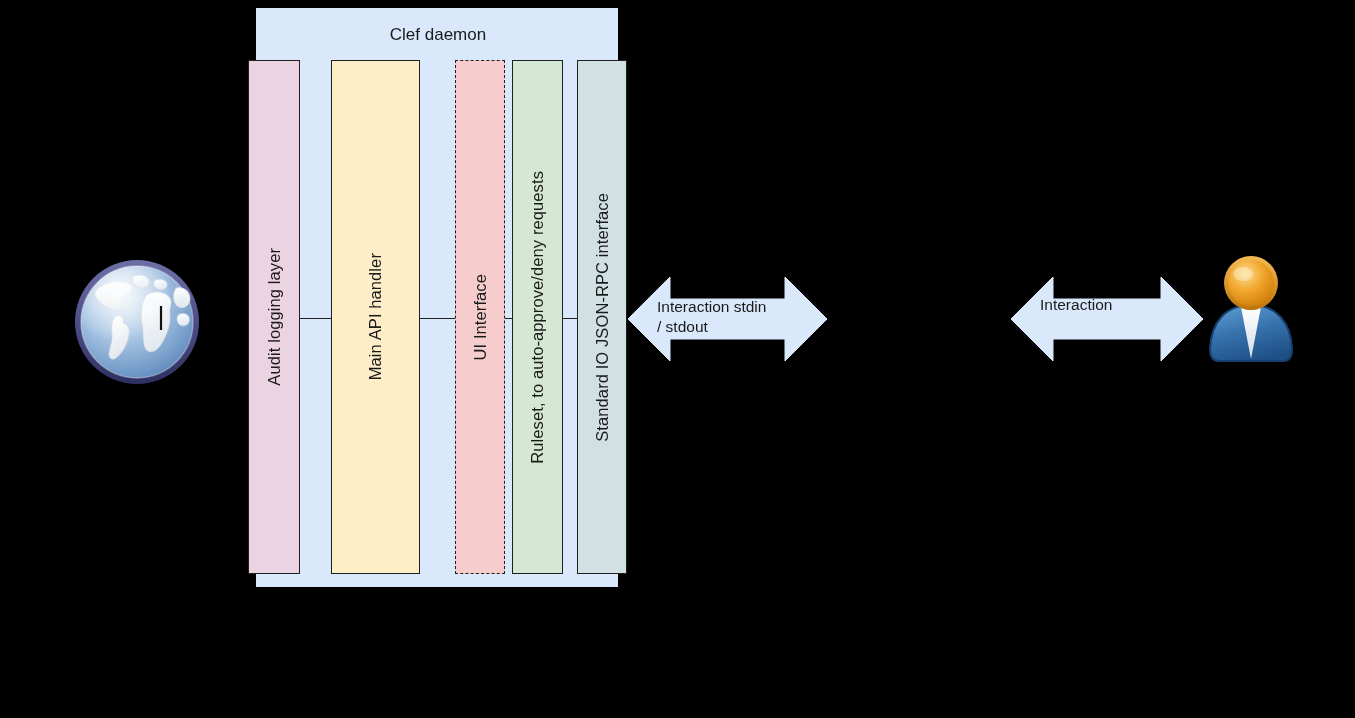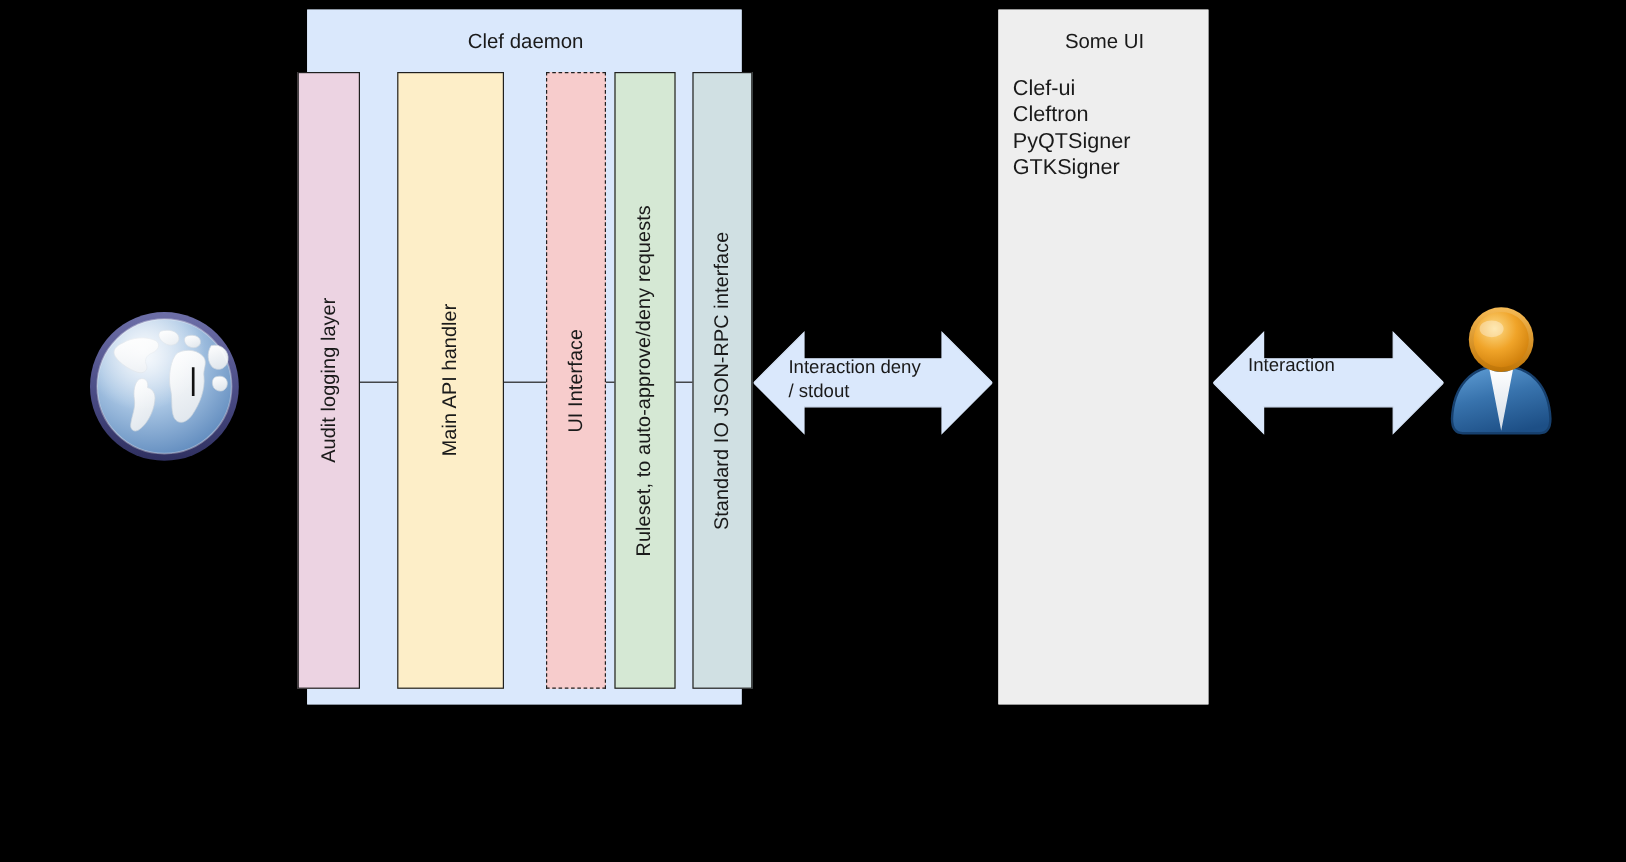--- a/index.html
+++ b/index.html
@@ -206,32 +206,23 @@
   </div>
   <div class="col" id="col-stdio">
     <span class="vtext">Standard IO JSON-RPC interface</span>
   </div>
 
   <div class="dbl-arrow" id="arrow-stdio-wrap">
     <svg viewBox="0 0 199 88" width="199" height="88" aria-hidden="true">
       <polygon points="0,44 42,2 42,24 157,24 157,2 199,44 157,86 157,64 42,64 42,86" fill="#dae8fc" stroke="#dae8fc" stroke-width="1"></polygon>
     </svg>
   </div>
-  <div class="arrow-label" id="arrow-stdio-label">Interaction deny
+  <div class="arrow-label" id="arrow-stdio-label">Interaction stdin
 / stdout</div>
 
-  <div class="abs" id="some-ui-panel">
-    <div id="some-ui-title">Some UI</div>
-    <ul id="some-ui-list">
-      <li>Clef-ui</li>
-      <li>Cleftron</li>
-      <li>PyQTSigner</li>
-      <li>GTKSigner</li>
-    </ul>
-  </div>
 
   <div class="dbl-arrow" id="arrow-user-wrap">
     <svg viewBox="0 0 192 88" width="192" height="88" aria-hidden="true">
       <polygon points="0,44 42,2 42,24 150,24 150,2 192,44 150,86 150,64 42,64 42,86" fill="#dae8fc" stroke="#dae8fc" stroke-width="1"></polygon>
     </svg>
   </div>
   <div class="arrow-label" id="arrow-user-label">Interaction</div>
 
   <div class="abs" id="user-icon">
     <svg viewBox="0 0 92 114" width="92" height="114" aria-hidden="true">

